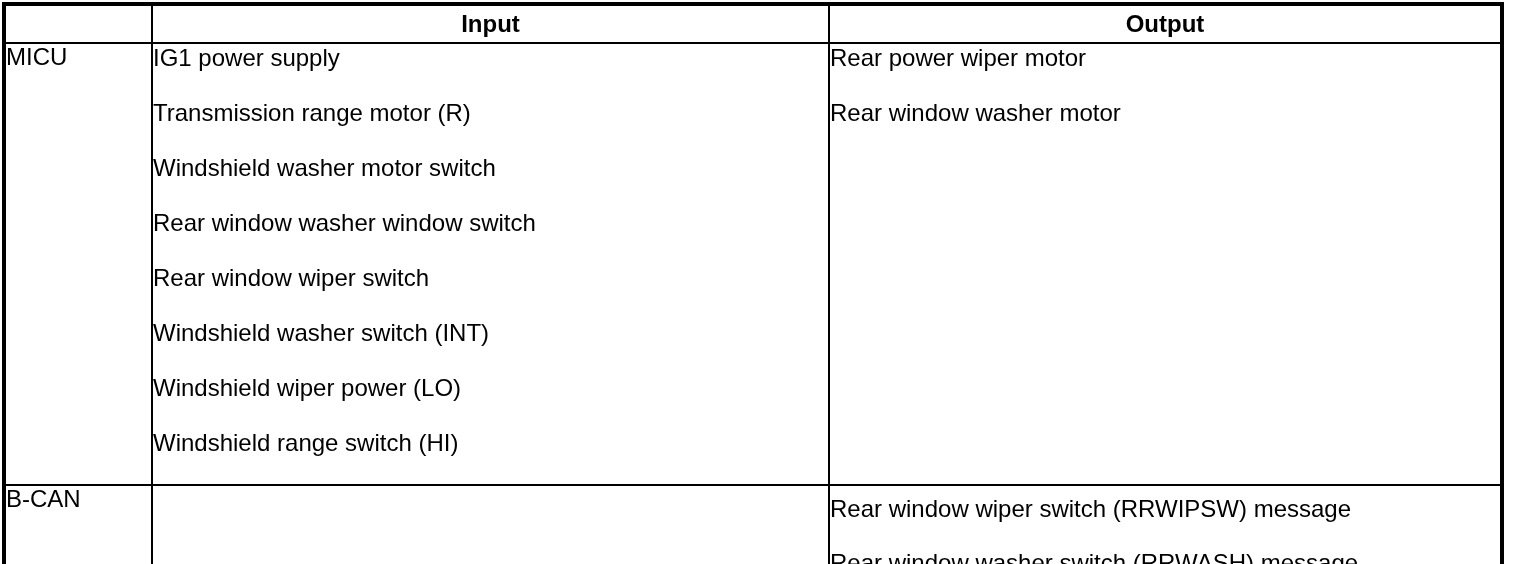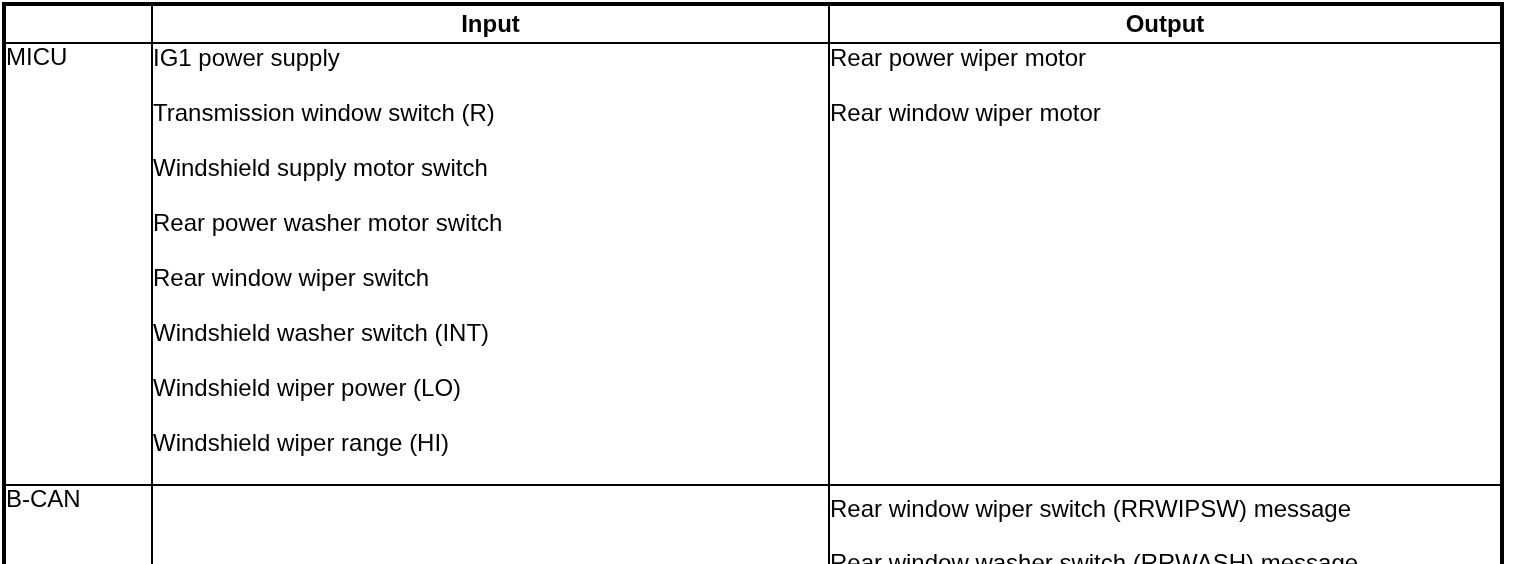--- a/index.html
+++ b/index.html
@@ -115,33 +115,33 @@
         <th class="hdr">Input</th>
         <th class="hdr">Output</th>
       </tr>
     </thead>
     <tbody>
       <tr class="micu-row">
         <td class="cell module-cell">MICU</td>
         <td class="cell list-cell">
           <ul class="line-list">
             <li>IG1 power supply</li>
-            <li>Transmission window switch (R)</li>
-            <li>Windshield supply motor switch</li>
-            <li>Rear power washer motor switch</li>
+            <li>Transmission range motor (R)</li>
+            <li>Windshield washer motor switch</li>
+            <li>Rear window washer window switch</li>
             <li>Rear window wiper switch</li>
             <li>Windshield washer switch (INT)</li>
             <li>Windshield wiper power (LO)</li>
-            <li>Windshield wiper range (HI)</li>
+            <li>Windshield range switch (HI)</li>
           </ul>
         </td>
         <td class="cell list-cell">
           <ul class="line-list">
             <li>Rear power wiper motor</li>
-            <li>Rear window wiper motor</li>
+            <li>Rear window washer motor</li>
           </ul>
         </td>
       </tr>
       <tr class="bcan-row">
         <td class="cell module-cell">B-CAN</td>
         <td class="cell list-cell empty-cell"></td>
         <td class="cell list-cell">
           <ul class="line-list compact">
             <li>Rear window wiper switch (RRWIPSW) message</li>
             <li>Rear window washer switch (RRWASH) message</li>

